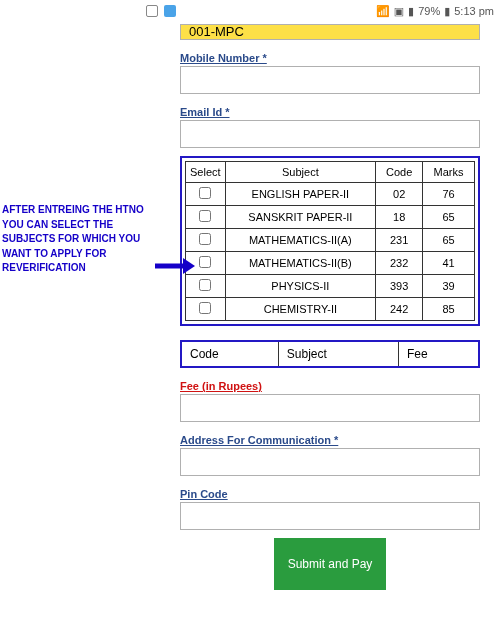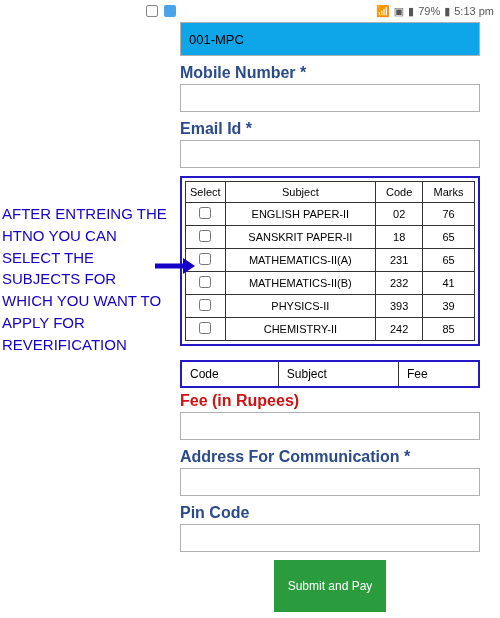--- a/index.html
+++ b/index.html
@@ -8,30 +8,30 @@
 
   
   .statusbar { display:flex; align-items:center; height:22px; padding:0 6px; font-size:11px; color:#555; }
   .statusbar .left-icons { display:flex; gap:6px; margin-left:140px; }
   .statusbar .spacer { flex:1; }
   .statusbar .right { display:flex; align-items:center; gap:4px; }
   .sb-box { display:inline-block; width:12px; height:12px; border:1px solid #888; border-radius:2px; }
   .sb-dot { width:12px; height:12px; background:#4aa3e8; border-radius:2px; }
 
   
-  .annotation { position:absolute; left:2px; top:203px; width:165px; color:#1500c8; font-weight:normal; font-size:15px; line-height:1.45; z-index:5; }
+  .annotation { position:absolute; left:2px; top:203px; width:165px; color:#1500c8; font-weight:bold; font-size:10px; line-height:1.45; z-index:5; }
   .arrow { position:absolute; left:155px; top:256px; z-index:6; }
   .arrow svg { display:block; }
 
   
   .form-col { position:absolute; left:180px; top:22px; width:300px; }
 
   .field { margin-bottom:8px; }
-  .field input[type=text] { width:100%; height:34px; border:1px solid #b0b0b0; padding:4px 8px; font-size:13px; background:#0ea5e9; }
-  .field-label { font-size:16px; font-weight:bold; color:#2a4a8a; margin:4px 0 2px; }
+  .field input[type=text] { width:100%; height:16px; border:1px solid #b0b0b0; padding:4px 8px; font-size:13px; background:#fde047; }
+  .field-label { font-size:11px; font-weight:bold; color:#2a4a8a; margin:12px 0 2px;text-decoration:underline; }
   .field-label.red { color:#d01212; }
   .field-input { width:100%; height:28px; border:1px solid #b0b0b0; background:#fff; }
 
   
   .subj-box { border:2px solid #2318c4; padding:3px; margin-top:6px; }
   table.subj { width:100%; border-collapse:collapse; }
   table.subj th, table.subj td { border:1px solid #333; font-size:11px; padding:4px 4px; text-align:center; vertical-align:middle; }
   table.subj th { font-weight:normal; }
   table.subj td.chk { text-align:center; width:36px; }
   table.subj input[type=checkbox] { width:12px; height:12px; }

